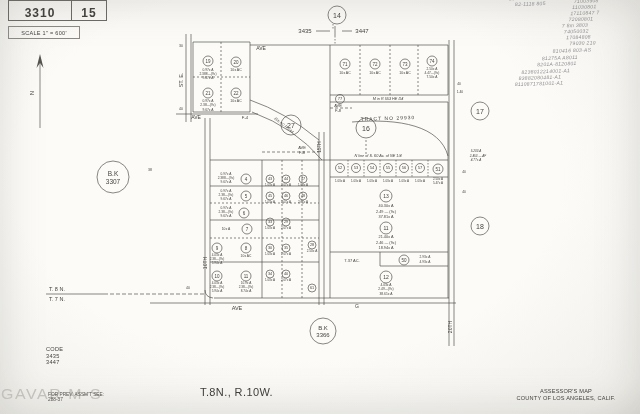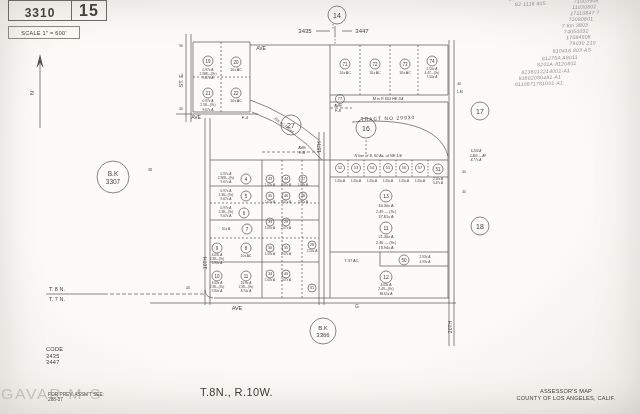--- a/index.html
+++ b/index.html
@@ -11,21 +11,21 @@
   }
   svg#map-svg{position:absolute;left:0;top:0;width:640px;height:414px;}
   svg text{font-family:"Liberation Sans", sans-serif;fill:#46443f;}
   .ink path{stroke:#55534e;stroke-width:.7;fill:none;}
   .ink path.fill{fill:#55534e;stroke:none;}
   .d15{stroke-dasharray:1.5 1.5;} .d2{stroke-dasharray:2 2;}
   .d3{stroke-dasharray:3 2;} .d4{stroke-dasharray:4 2;}
   .hdr-box{position:absolute;left:8px;top:0;width:97px;height:19px;border:1px solid #6b6963;display:flex;align-items:flex-end;font-weight:bold;}
   .hdr-book{width:62px;text-align:center;font-size:12px;letter-spacing:1px;}
   .hdr-div{width:0;height:19px;border-left:1px solid #6b6963;}
-  .hdr-page{flex:1;text-align:center;font-size:16px;letter-spacing:1px;}
+  .hdr-page{flex:1;text-align:center;font-size:12px;letter-spacing:1px;}
   .hdr-scale{position:absolute;left:8px;top:26px;width:70px;height:11px;border:1px solid #8a8881;font-size:5.5px;display:flex;align-items:center;justify-content:center;letter-spacing:.3px;}
   #hw-layer{position:absolute;left:0;top:0;width:640px;height:414px;transform:rotate(-2deg);pointer-events:none;}
   .hw-line{position:absolute;font-size:5px;font-style:italic;color:#8d8d90;letter-spacing:.3px;white-space:nowrap;}
   .code-block{position:absolute;left:46px;top:346px;font-size:5.6px;line-height:6.6px;letter-spacing:.3px;}
   .watermark{position:absolute;left:1px;top:385px;font-size:15px;color:#c2c1ba;letter-spacing:1.5px;transform:scaleX(1.06);transform-origin:left;}
   .prev{position:absolute;left:48px;top:392px;font-size:4.8px;line-height:5.4px;color:#57554f;}
   .township{position:absolute;left:200px;top:386px;font-size:11px;letter-spacing:.4px;color:#3f3d38;}
   .assessor{position:absolute;left:505px;top:388px;width:122px;text-align:center;font-size:5.6px;line-height:7px;letter-spacing:.2px;}
 </style>
 </head>

